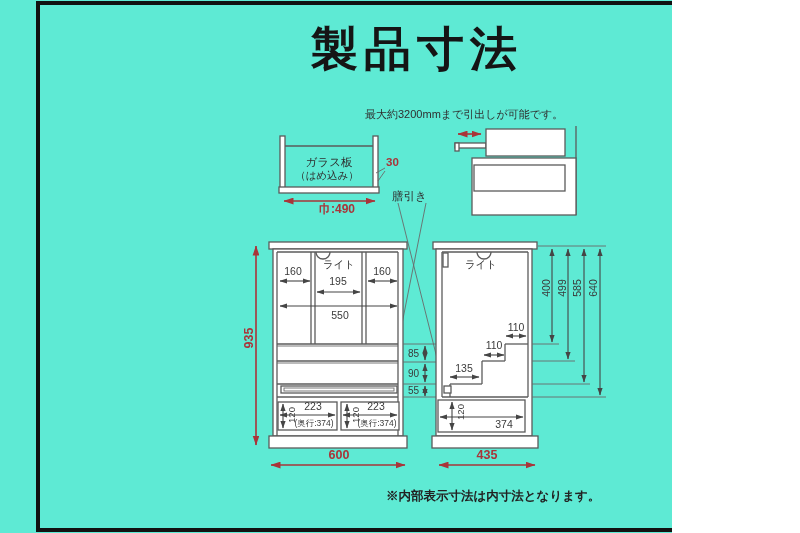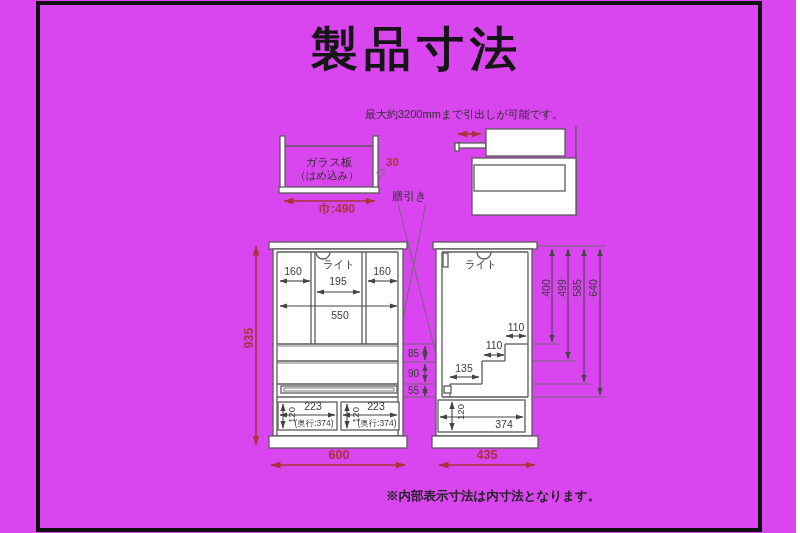--- a/index.html
+++ b/index.html
@@ -1,16 +1,16 @@
 <!DOCTYPE html>
 <html><head>
 <meta charset="utf-8">
 <style>
   html,body{margin:0;padding:0;background:#ffffff;}
-  .page{position:relative;width:796px;height:533px;background:#d946ef;overflow:hidden;
+  .page{position:relative;width:672px;height:533px;background:#5eead4;overflow:hidden;
         font-family:"Liberation Sans",sans-serif;}
   svg{display:block;}
   text{user-select:none;}
   .t-dim{fill:#3a3a3a;font-family:"Liberation Sans",sans-serif;}
   .t-red{fill:#a93439;font-family:"Liberation Sans",sans-serif;font-weight:bold;}
   .t-cap{fill:#2f2f2f;font-family:"Liberation Sans",sans-serif;}
   .ln{stroke:#5b5b5b;stroke-width:1.3;fill:none;}
   .ln-thin{stroke:#6a6a6a;stroke-width:0.9;fill:none;}
   .dm{stroke:#454545;stroke-width:1.1;fill:none;}
   .rd{stroke:#a93439;stroke-width:1.6;fill:none;}

